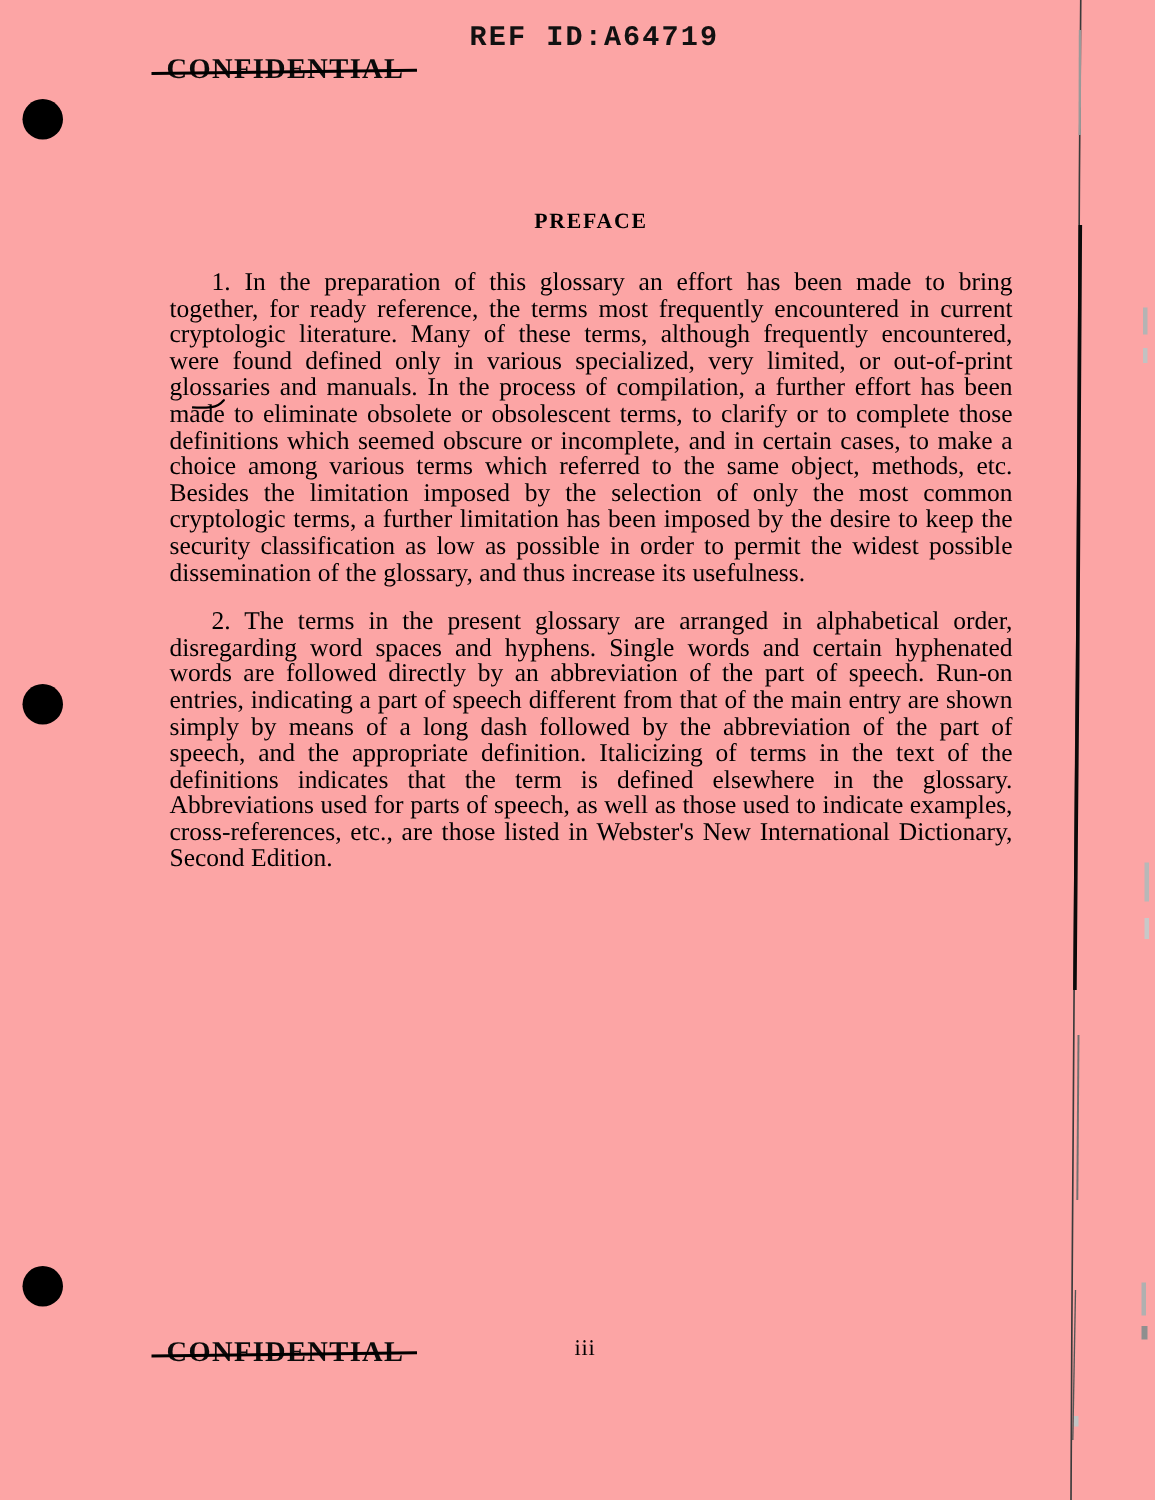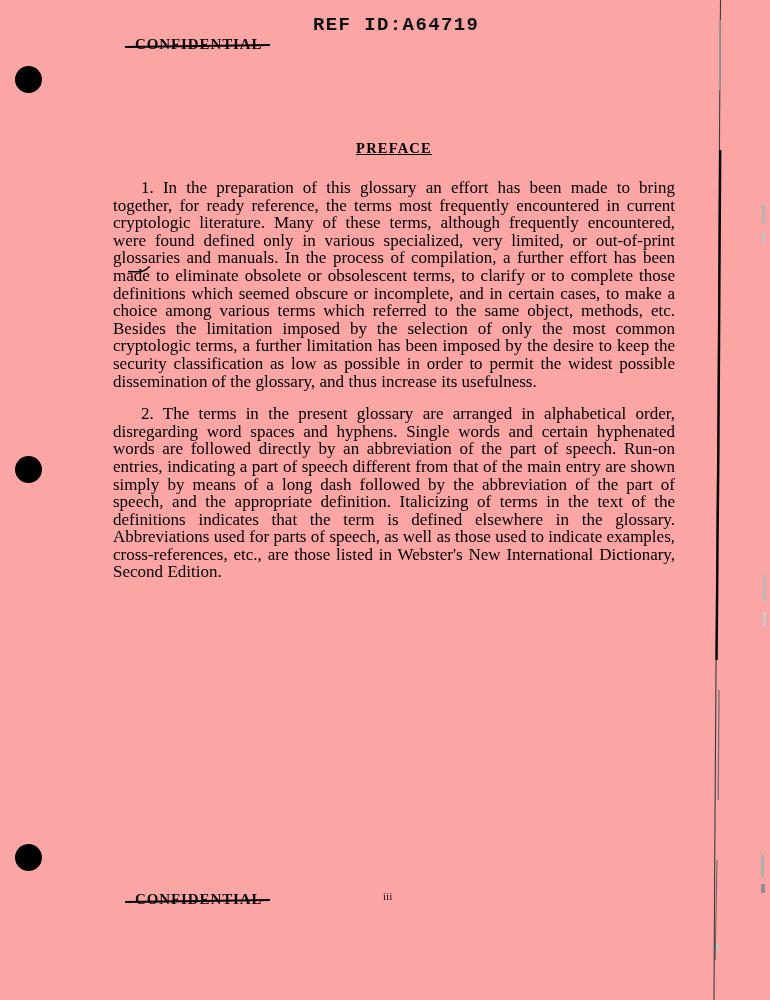--- a/index.html
+++ b/index.html
@@ -27,26 +27,25 @@
     font-size: 19px;
     font-weight: bold;
     letter-spacing: 1.4px;
     color: #111;
     white-space: pre;
   }
 
   .classification {
     position: absolute;
     font-family: "Liberation Serif", "DejaVu Serif", serif;
-    font-size: 15px;
+    font-size: 19px;
     font-weight: bold;
     letter-spacing: 0.9px;
     color: #0b0b0b;
     white-space: pre;
-    margin-left: 24px;
   }
   .classification::after {
     content: "";
     position: absolute;
     left: -10px;
     right: -8px;
     top: 51%;
     height: 2.4px;
     background: #000;
     transform: rotate(-0.7deg);
@@ -74,21 +73,20 @@
     top: 140px;
     width: 562px;
   }
 
   .preface-title {
     text-align: center;
     font-size: 14.5px;
     font-weight: bold;
     letter-spacing: 1.2px;
     margin: 0 0 22px 0;
-    text-decoration: underline;
   }
 
   p.para {
     margin: 0 0 15px 0;
     font-size: 17px;
     line-height: 17.6px;
     text-align: justify;
     text-justify: inter-word;
     text-indent: 28px;
     word-spacing: 0.1px;
@@ -103,21 +101,21 @@
     width: 22px;
     height: 7px;
     pointer-events: none;
   }
 
   
   .page-number {
     position: absolute;
     left: 383px;
     top: 891px;
-    font-size: 10px;
+    font-size: 15px;
     letter-spacing: 0.5px;
   }
 
   
   .scan-edge {
     position: absolute;
     top: 0;
     height: 1000px;
     width: 26px;
     right: 46px;

